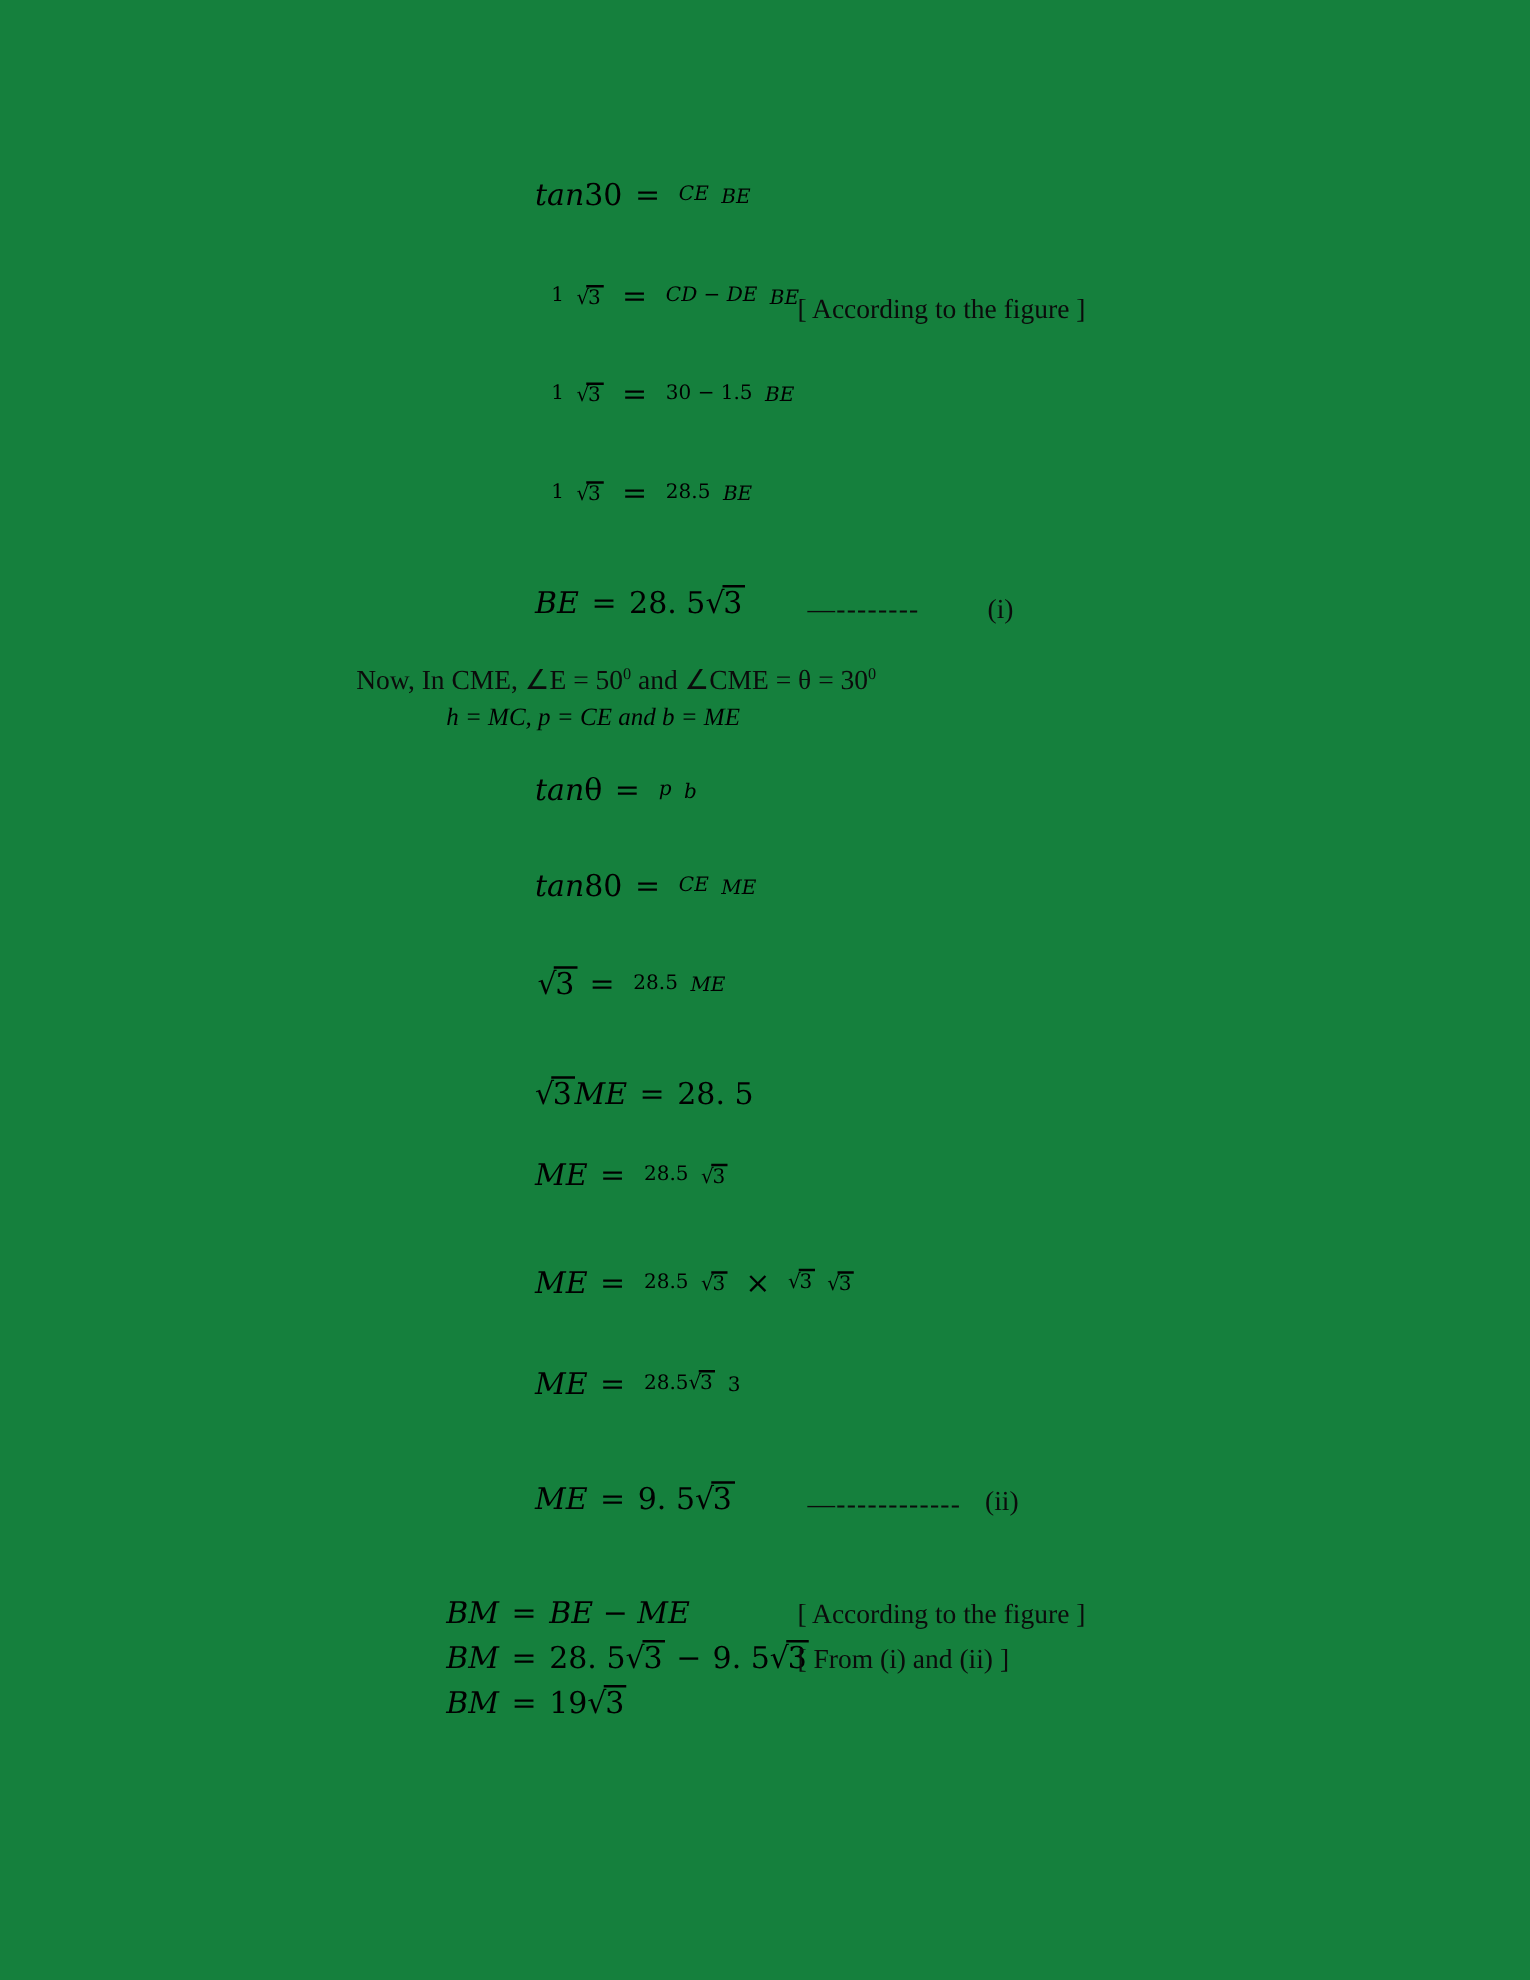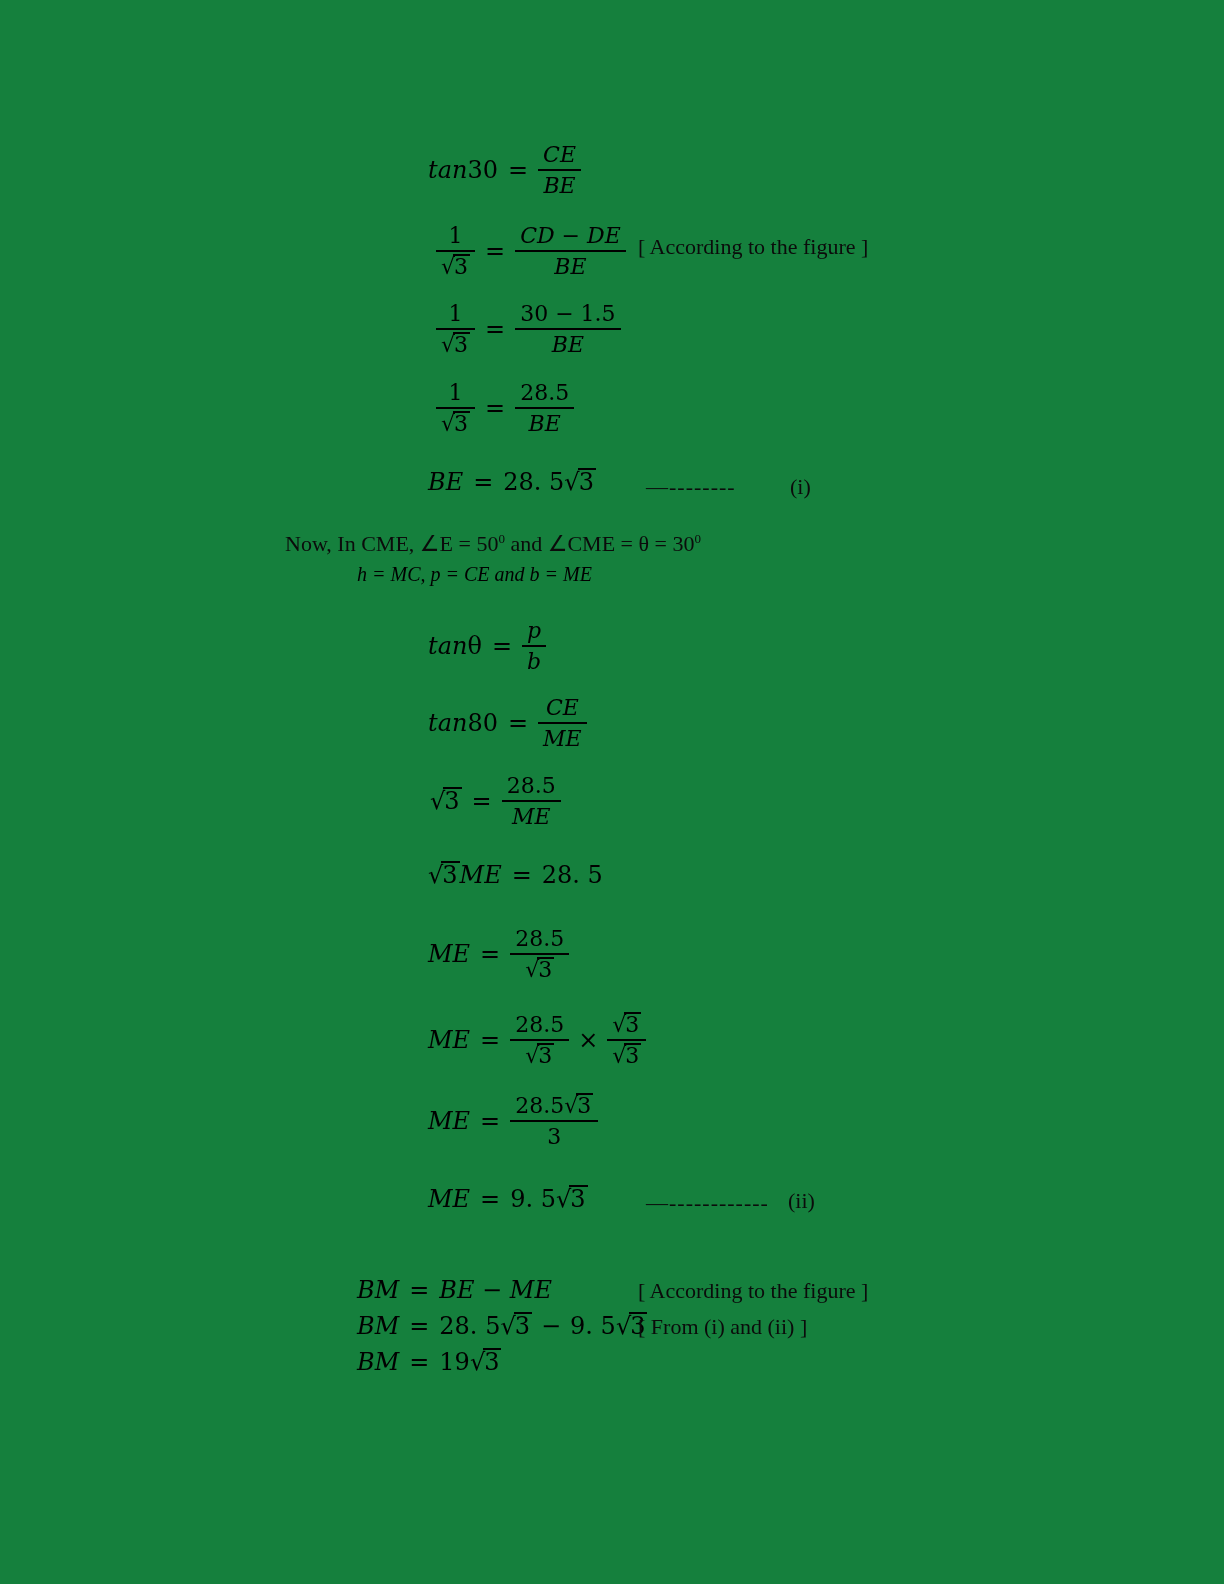--- a/index.html
+++ b/index.html
@@ -9,21 +9,21 @@
   .line{position:absolute;display:flex;align-items:center;white-space:pre}
   .base{align-items:baseline}
   .blk{position:absolute;white-space:pre}
   .math{font-family:"DejaVu Serif",serif;font-size:24px;color:#000}
   .mi{font-style:italic}
   .mn{font-style:normal}
   .mo{margin:0 10px}
   .mo2{margin:0 9px}
   .sans{font-family:Liberation Serif, serif;font-size:22px;color:#0b0b0b}
   .serifit{font-family:Liberation Serif, serif;font-size:20px;font-style:italic;color:#000}
-  .frac{display:inline-flex;flex-direction:column;align-items:center;font-size:22px;line-height:1.15}
+  .frac{display:inline-flex;align-items:center;font-size:16px;line-height:1.15}
   .fnum{display:inline-flex;align-items:baseline;padding:0 5px 2px;white-space:pre}
   .fbar{align-self:stretch;height:0;border-top:2px solid #000}
   .fden{display:inline-flex;align-items:baseline;padding:2px 5px 0;white-space:pre}
   .sqrt{display:inline-block;white-space:nowrap}
   .sgn{display:inline-block;line-height:1;font-style:normal}
   .rad{display:inline-block;line-height:1;border-top:2px solid #000;font-style:normal;padding:0 2px 0 1px;margin-left:-2px}
   .sup0{font-size:13px;vertical-align:8px}
   .ans{font-weight:bold;text-decoration:underline;margin-left:14px}
   .dash{letter-spacing:1px}
 </style>

